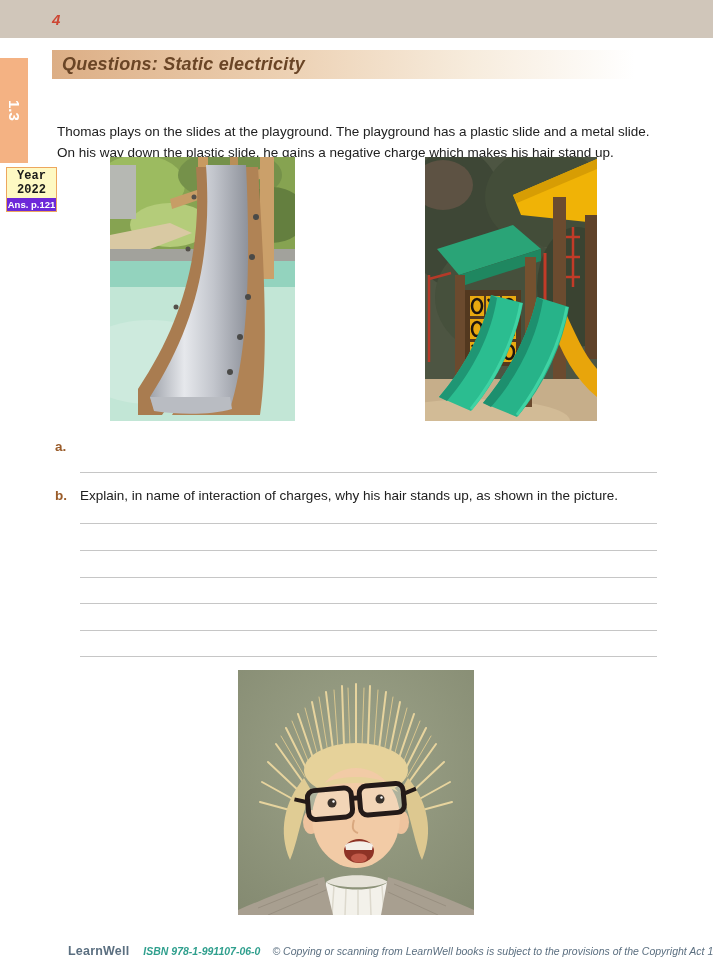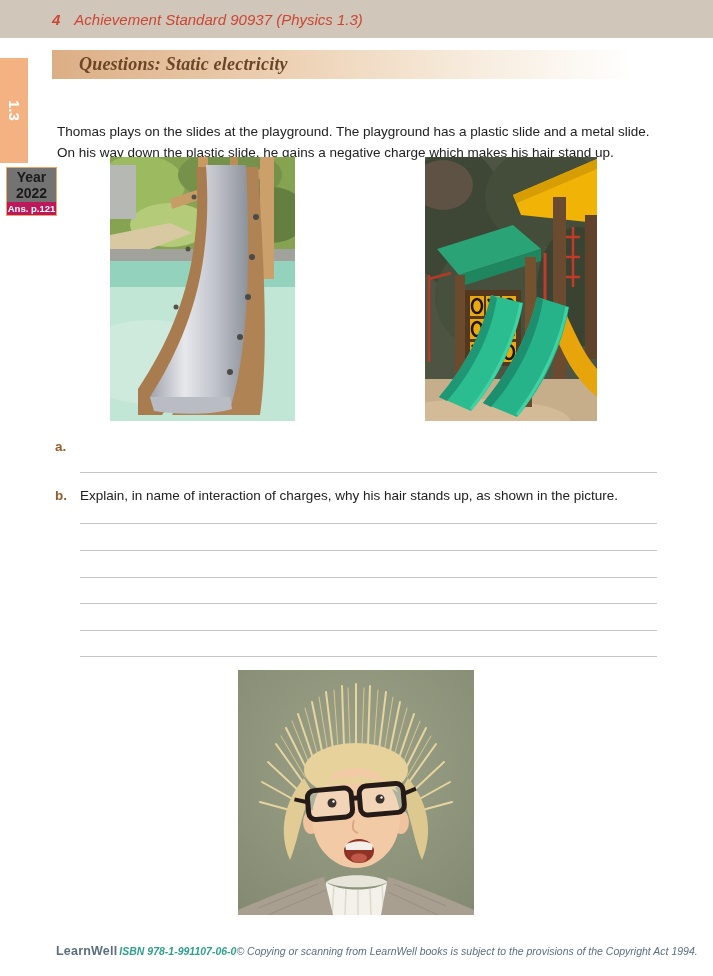--- a/index.html
+++ b/index.html
@@ -27,70 +27,68 @@
     display:flex; align-items:center; justify-content:center;
     writing-mode:vertical-rl;
   }
   
   .banner {
     position:absolute; left:52px; top:50px; width:601px; height:29px;
     background:linear-gradient(to right,#dcae85 0%,#ecd0b2 38%,#f7ecdd 70%,#ffffff 97%);
     display:flex; align-items:center;
   }
   .banner span {
-    margin-left:27px; color:#6a4526; font-weight:bold; font-style:italic; font-size:18px;
+    margin-left:10px; color:#6a4526; font-weight:bold; font-style:italic; font-size:18px;
     letter-spacing:.2px;
-    font-family:Liberation Serif, serif;
   }
   .qheading {
     position:absolute; left:57px; top:89px; color:#8a572b; font-weight:bold; font-size:16.5px;
   }
   .intro {
     position:absolute; left:57px; top:114px; width:596px;
     color:#212121; font-size:13.5px; line-height:1.58;margin-top:7px;
   }
   
   .badge {
     position:absolute; left:6px; top:167px; width:51px; border:1px solid #eda75e;
     font-weight:bold; text-align:center;
   }
-  .badge .year { background:#737373; color:#1a1a1a; font-size:14px; padding:1px 0; }
-  .badge .ans  { background:#be185d; color:#ffffff; font-size:9.5px; padding:1px 0; }
+  .badge .year { background:#fef9c3; color:#1a1a1a; font-size:12px; padding:1px 0;font-family:Liberation Mono, monospace; }
+  .badge .ans  { background:#6d28d9; color:#ffffff; font-size:9.5px; padding:1px 0; }
   
   .photo { position:absolute; overflow:hidden; }
   .photo svg { display:block; }
   .photo-left   { left:110px; top:157px; width:185px; height:264px; }
   .photo-right  { left:425px; top:157px; width:172px; height:264px; }
   .photo-bottom { left:238px; top:670px; width:236px; height:245px; }
   
   .qpart { position:absolute; left:55px; width:600px; font-size:13.5px; color:#212121; display:flex; }
   .qpart .letter { width:25px; color:#9a5c2a; font-weight:bold; flex:0 0 25px; }
   .part-a { top:439px; }
   .part-b { top:488px; }
   .ansline {
     position:absolute; left:80px; width:577px; height:0;
     border-bottom:1.5px solid #c6c6c6;
   }
   
   .footer {
     position:absolute; left:56px; top:941px; width:630px; height:20px;
-    display:flex; align-items:center; gap:0; font-size:10.5px; white-space:nowrap;justify-content:space-between;
+    display:flex; align-items:center; gap:12px; font-size:10.5px; white-space:nowrap;justify-content:space-between;
   }
   .footer .brand { color:#5b6f80; font-size:12.5px; font-weight:bold; letter-spacing:.2px; margin-right:2px; }
   .footer .isbn { color:#2f9f8d; font-style:italic; font-weight:bold; }
   .footer .copy { color:#5b6f80; font-style:italic; }
 </style>
 </head>
 <body>
 
 <div class="page">
 
   <div class="topbar">
     <span class="pagenum">4</span>
-    <span class="headtitle">Achievement Standard 90937 (Physics 1.3)</span>
   </div>
 
   <div class="tab13">1.3</div>
 
   <div class="banner">
     <span>Questions: Static electricity</span>
   </div>
 
   <div class="intro">Thomas plays on the slides at the playground. The playground has a plastic slide and a metal slide. On his way down the plastic slide, he gains a negative charge which makes his hair stand up.</div>
 

